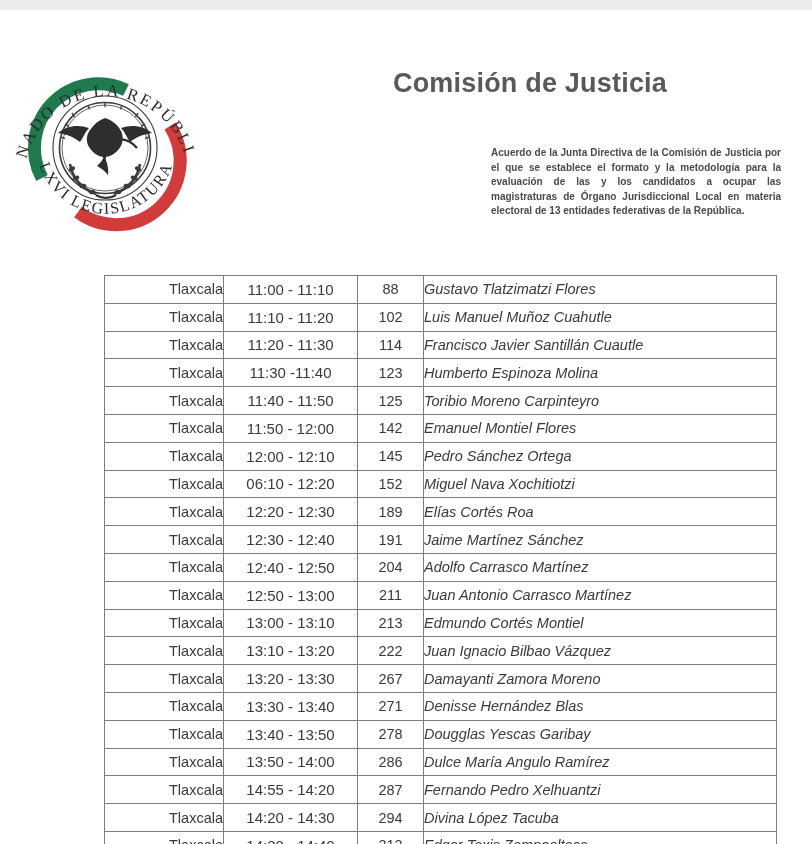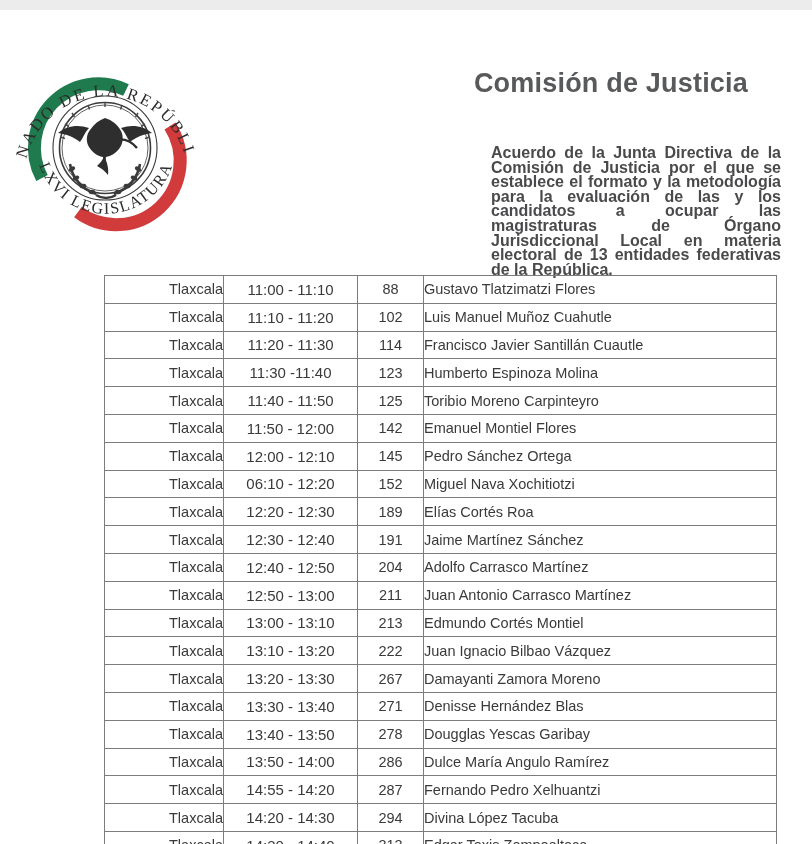--- a/index.html
+++ b/index.html
@@ -40,36 +40,36 @@
     position: absolute;
     left: 8px;
     top: 52px;
     width: 196px;
     height: 190px;
   }
   .logo-svg { display: block; }
 
   .doc-title {
     position: absolute;
-    left: 348px;
+    left: 330px;
     top: 68px;
     width: 400px;
     font-size: 27px;
     font-weight: bold;
     color: #58595b;
     letter-spacing: 0.2px;
-    text-align: right;
+    text-align: center;
   }
 
   .doc-abstract {
     position: absolute;
     left: 491px;
     top: 146px;
     width: 290px;
-    font-size: 16px;
+    font-size: 10px;
     font-weight: bold;
     line-height: 14.6px;
     color: #4a4a4c;
     text-align: justify;
     text-justify: inter-word;
   }
 
   
   .schedule-table {
     position: absolute;
@@ -85,21 +85,21 @@
     padding: 0 0 0 0;
     color: #3a3a3a;
     vertical-align: middle;
     white-space: nowrap;
     overflow: hidden;
   }
 
   .col-state  { width: 118px; text-align: right; font-size: 14.5px; }
   .col-time   { width: 133px; text-align: center; font-size: 15px; font-weight: normal; color: #262626; }
   .col-number { width: 65px;  text-align: center; font-size: 14.5px; margin-top: 40px; }
-  .col-name   { width: 352px; text-align: left; font-size: 14.5px; padding-left: 11px; }
+  .col-name   { width: 352px; text-align: left; font-size: 14.5px; padding-left: 11px; font-style: italic; }
 </style>
 </head>
 <body>
 
 <div class="scan-band"></div>
 
 <div class="header">
 
   <div class="logo-wrap">
     <svg class="logo-svg" width="196" height="190" viewBox="0 0 196 190">

